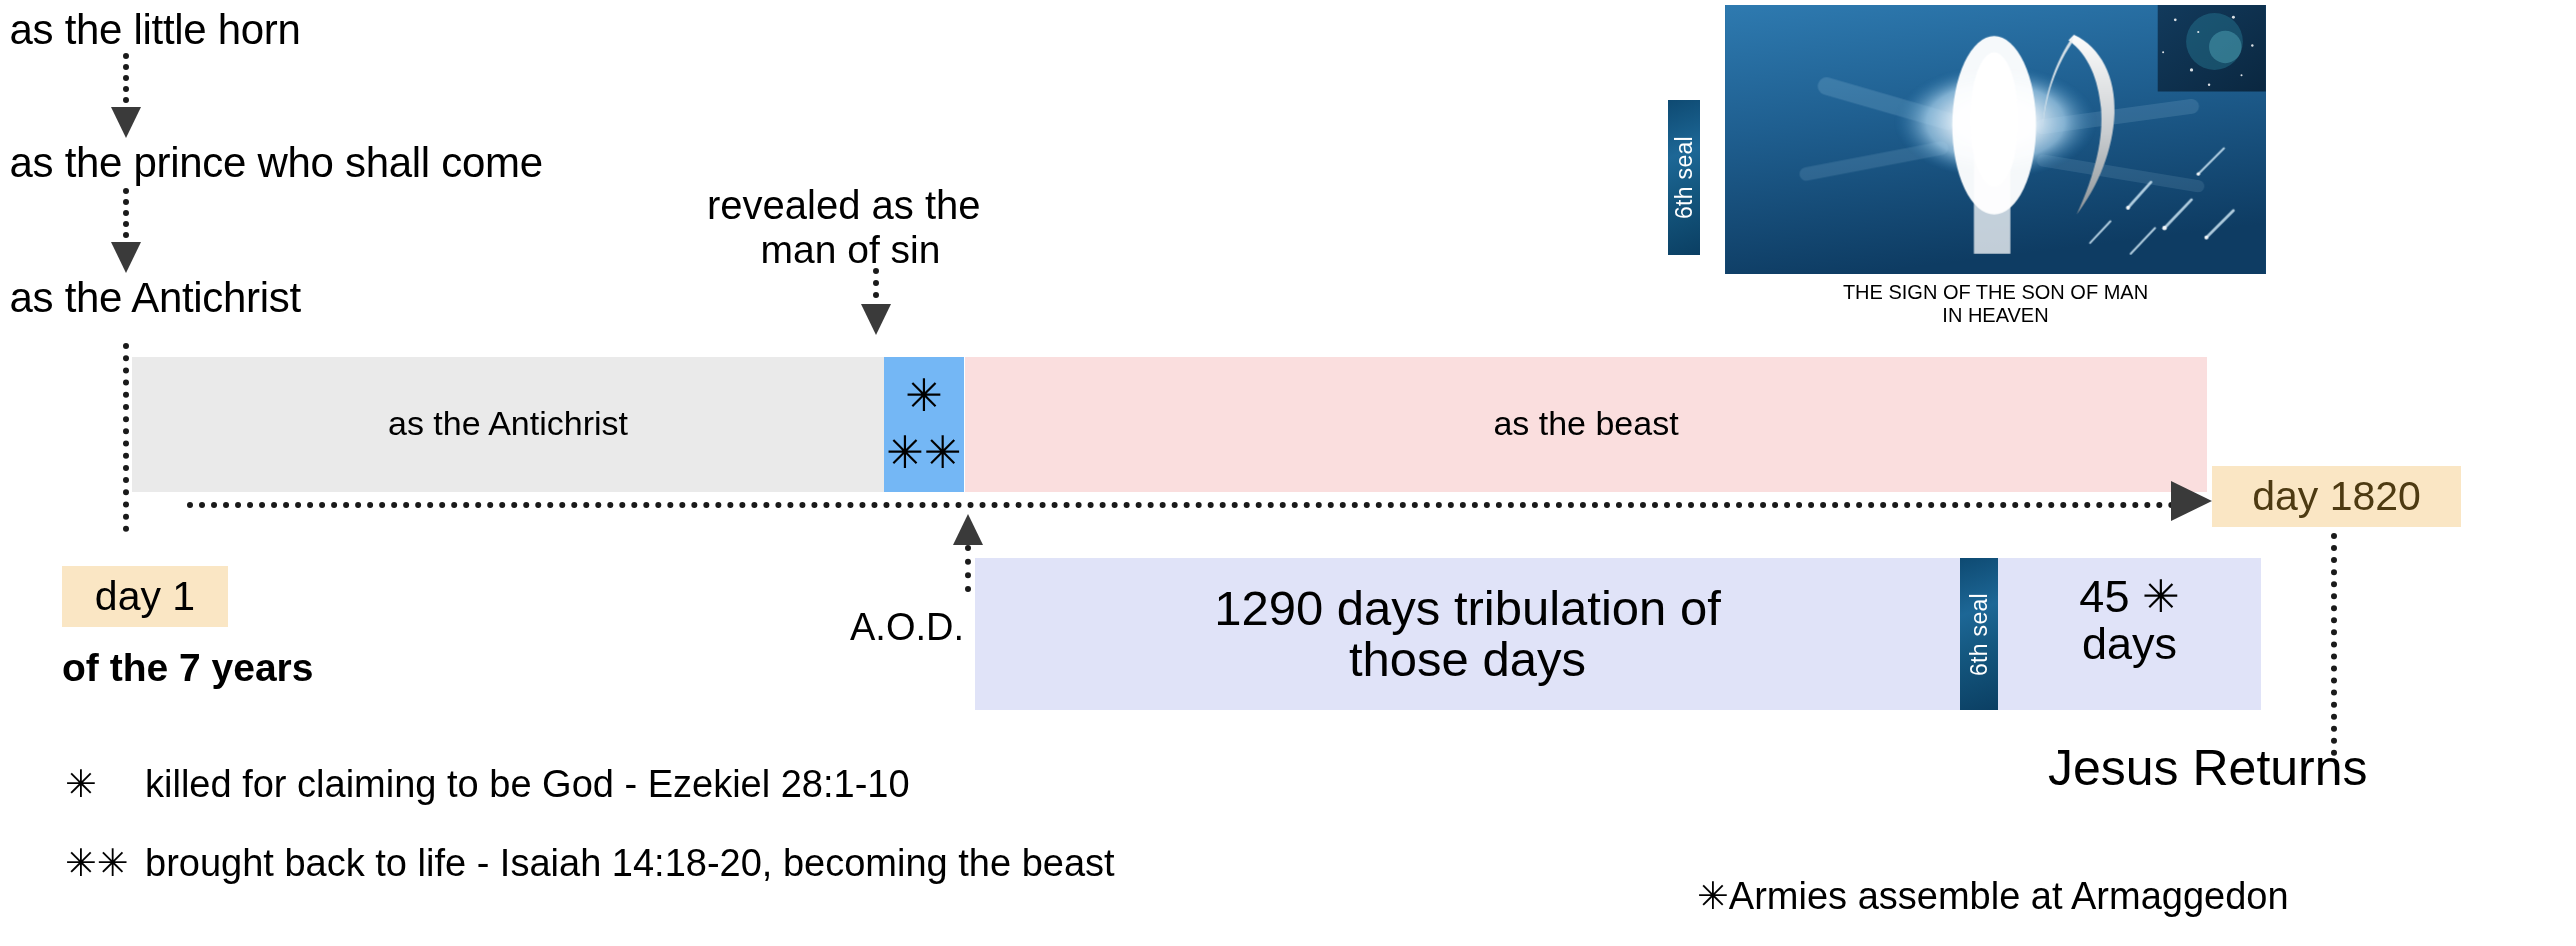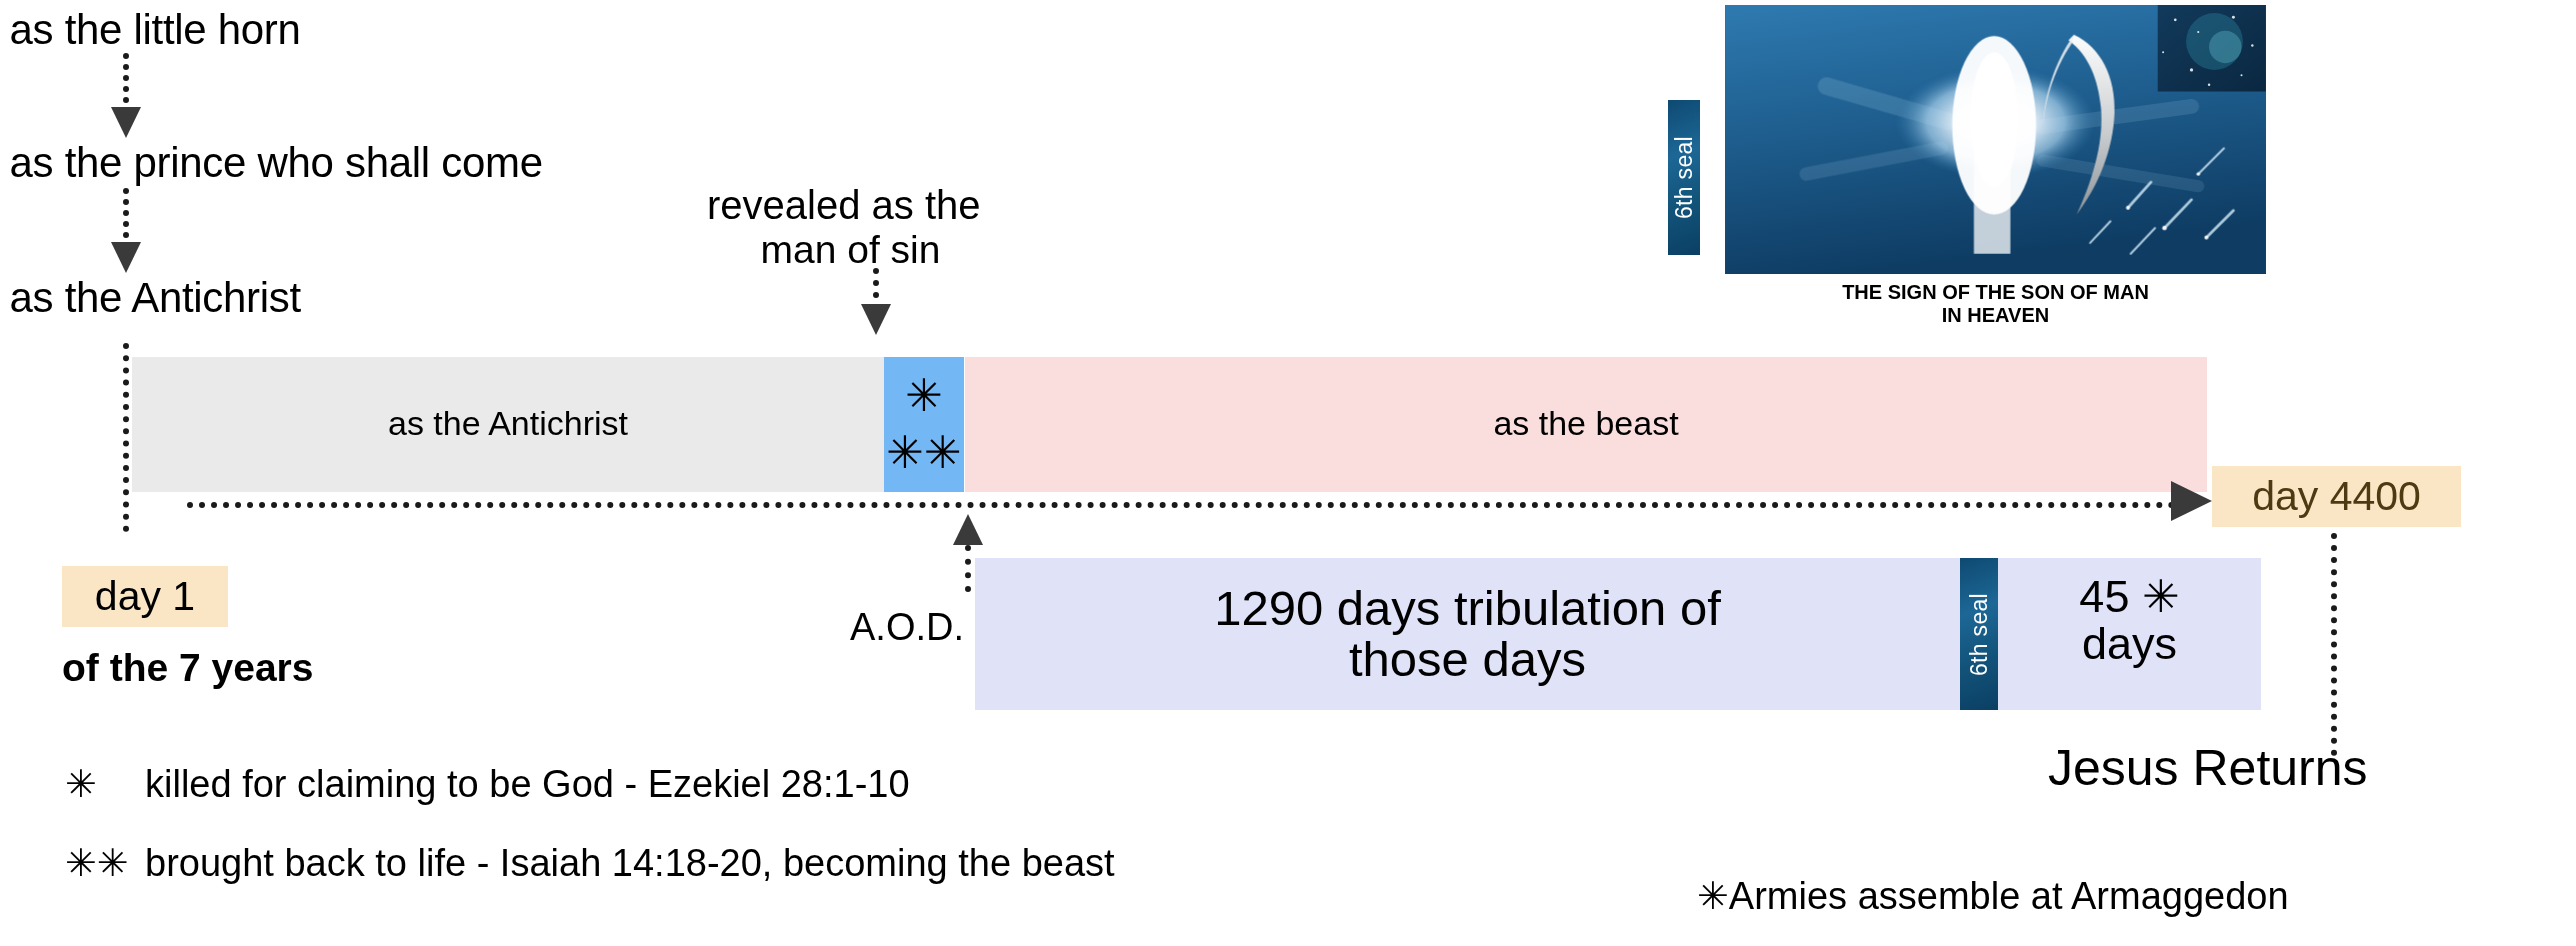--- a/index.html
+++ b/index.html
@@ -42,21 +42,21 @@
           justify-content:center;}
   .daybox.brown{color:#4d3a12;}
 
   
   .hdots{border-top:6.8px dotted #1a1a1a;height:0;}
   .arrow-right{width:0;height:0;border-top:20px solid transparent;
                border-bottom:20px solid transparent;border-left:41px solid #3a3a3a;}
 
   
   .sign-img{position:relative;overflow:hidden;background:#1d5c8f;}
-  .sign-cap{font-size:20px;text-align:center;font-weight:bold;line-height:1.25;}
+  .sign-cap{font-size:20px;text-align:center;font-weight:normal;line-height:1.25;}
 
   .foot{font-size:38px;}
   .big{font-size:50px;}
   .bold{font-weight:bold;}
 </style>
 </head>
 <body>
 
 <div class="abs txt stack-label" style="left:9.5px;top:8px;">as the little horn</div>
 
@@ -160,21 +160,21 @@
 </div>
 
 <div class="abs bar pink-bar" style="left:965px;top:357px;width:1242px;height:135px;">
   <div class="txt bar-sub">as the beast</div>
 </div>
 
 <div class="abs hdots" style="left:187px;top:502px;width:2001px;"></div>
 <div class="abs arrow-right" style="left:2171px;top:481px;"></div>
 
 <div class="abs daybox brown" style="left:2212px;top:466px;width:249px;height:61px;">
-  <span>day 4400</span>
+  <span>day 1820</span>
 </div>
 <div class="abs vdots" style="left:2331px;top:533px;height:223px;"></div>
 
 <div class="abs daybox" style="left:62px;top:566px;width:166px;height:61px;">
   <span>day 1</span>
 </div>
 <div class="abs txt bold" style="left:62px;top:648px;font-size:39px;">of the 7 years</div>
 
 <div class="abs arrow-up" style="left:953px;top:514px;"></div>
 <div class="abs vdots" style="left:965px;top:545px;height:47px;"></div>

